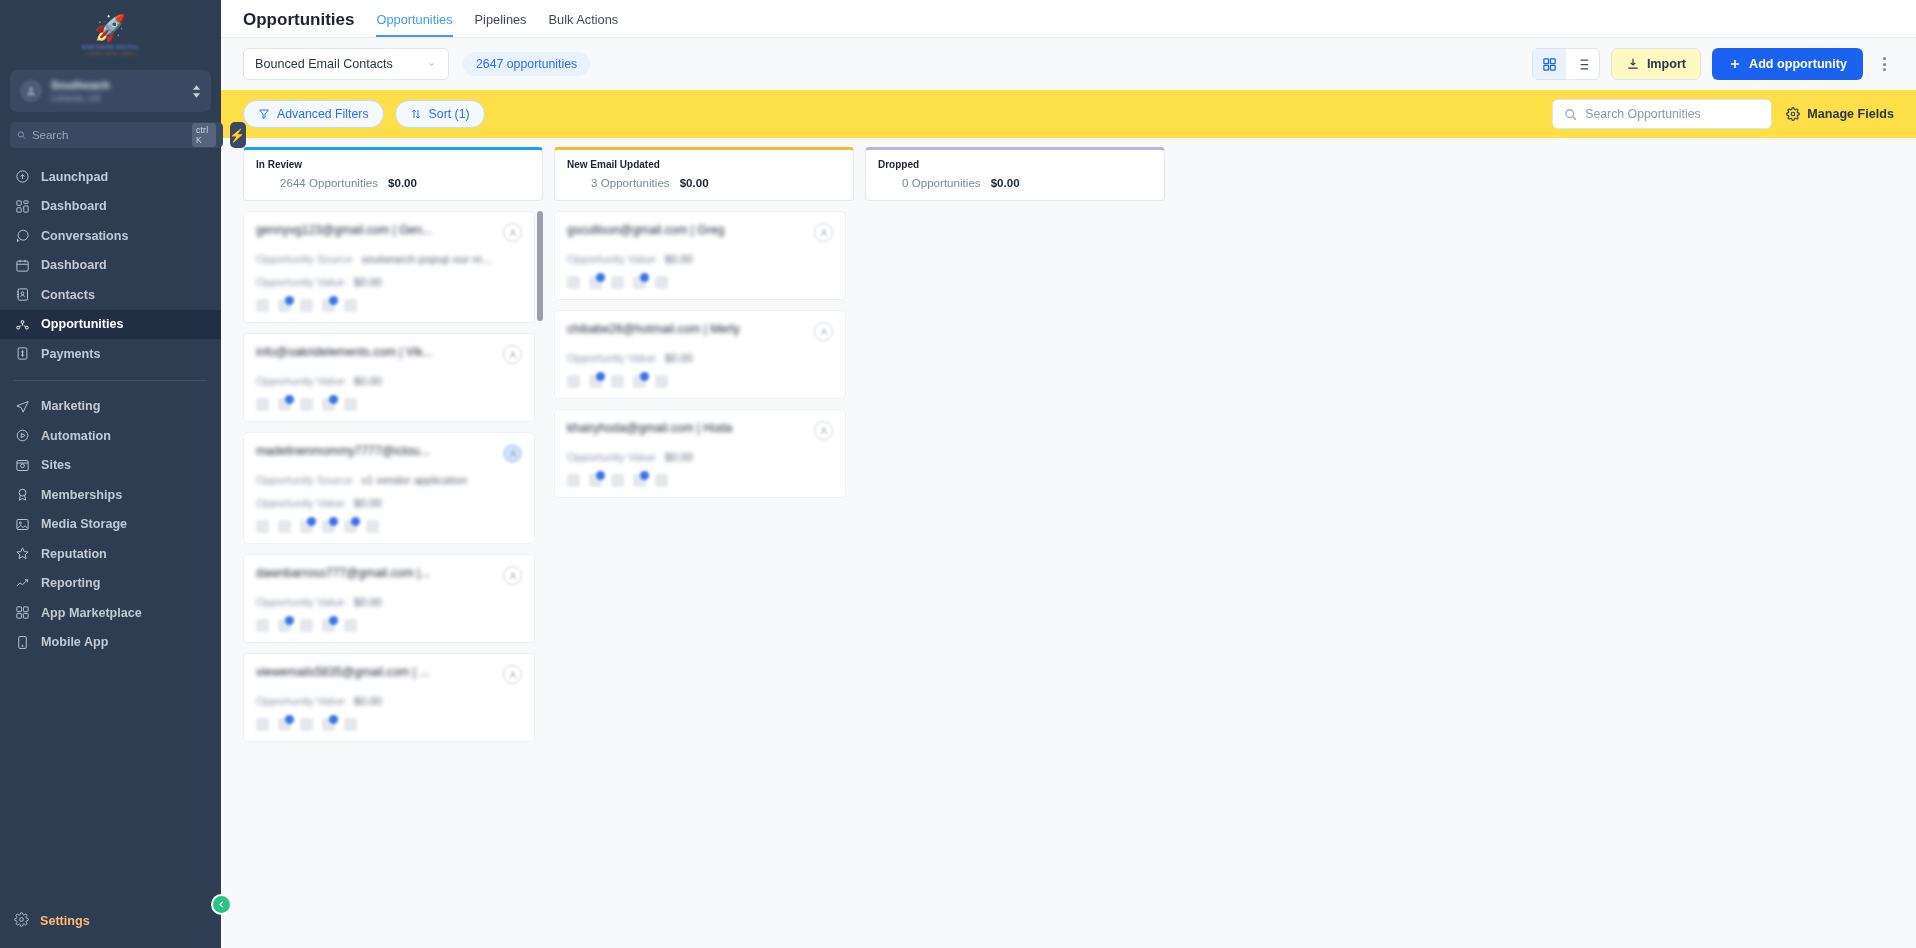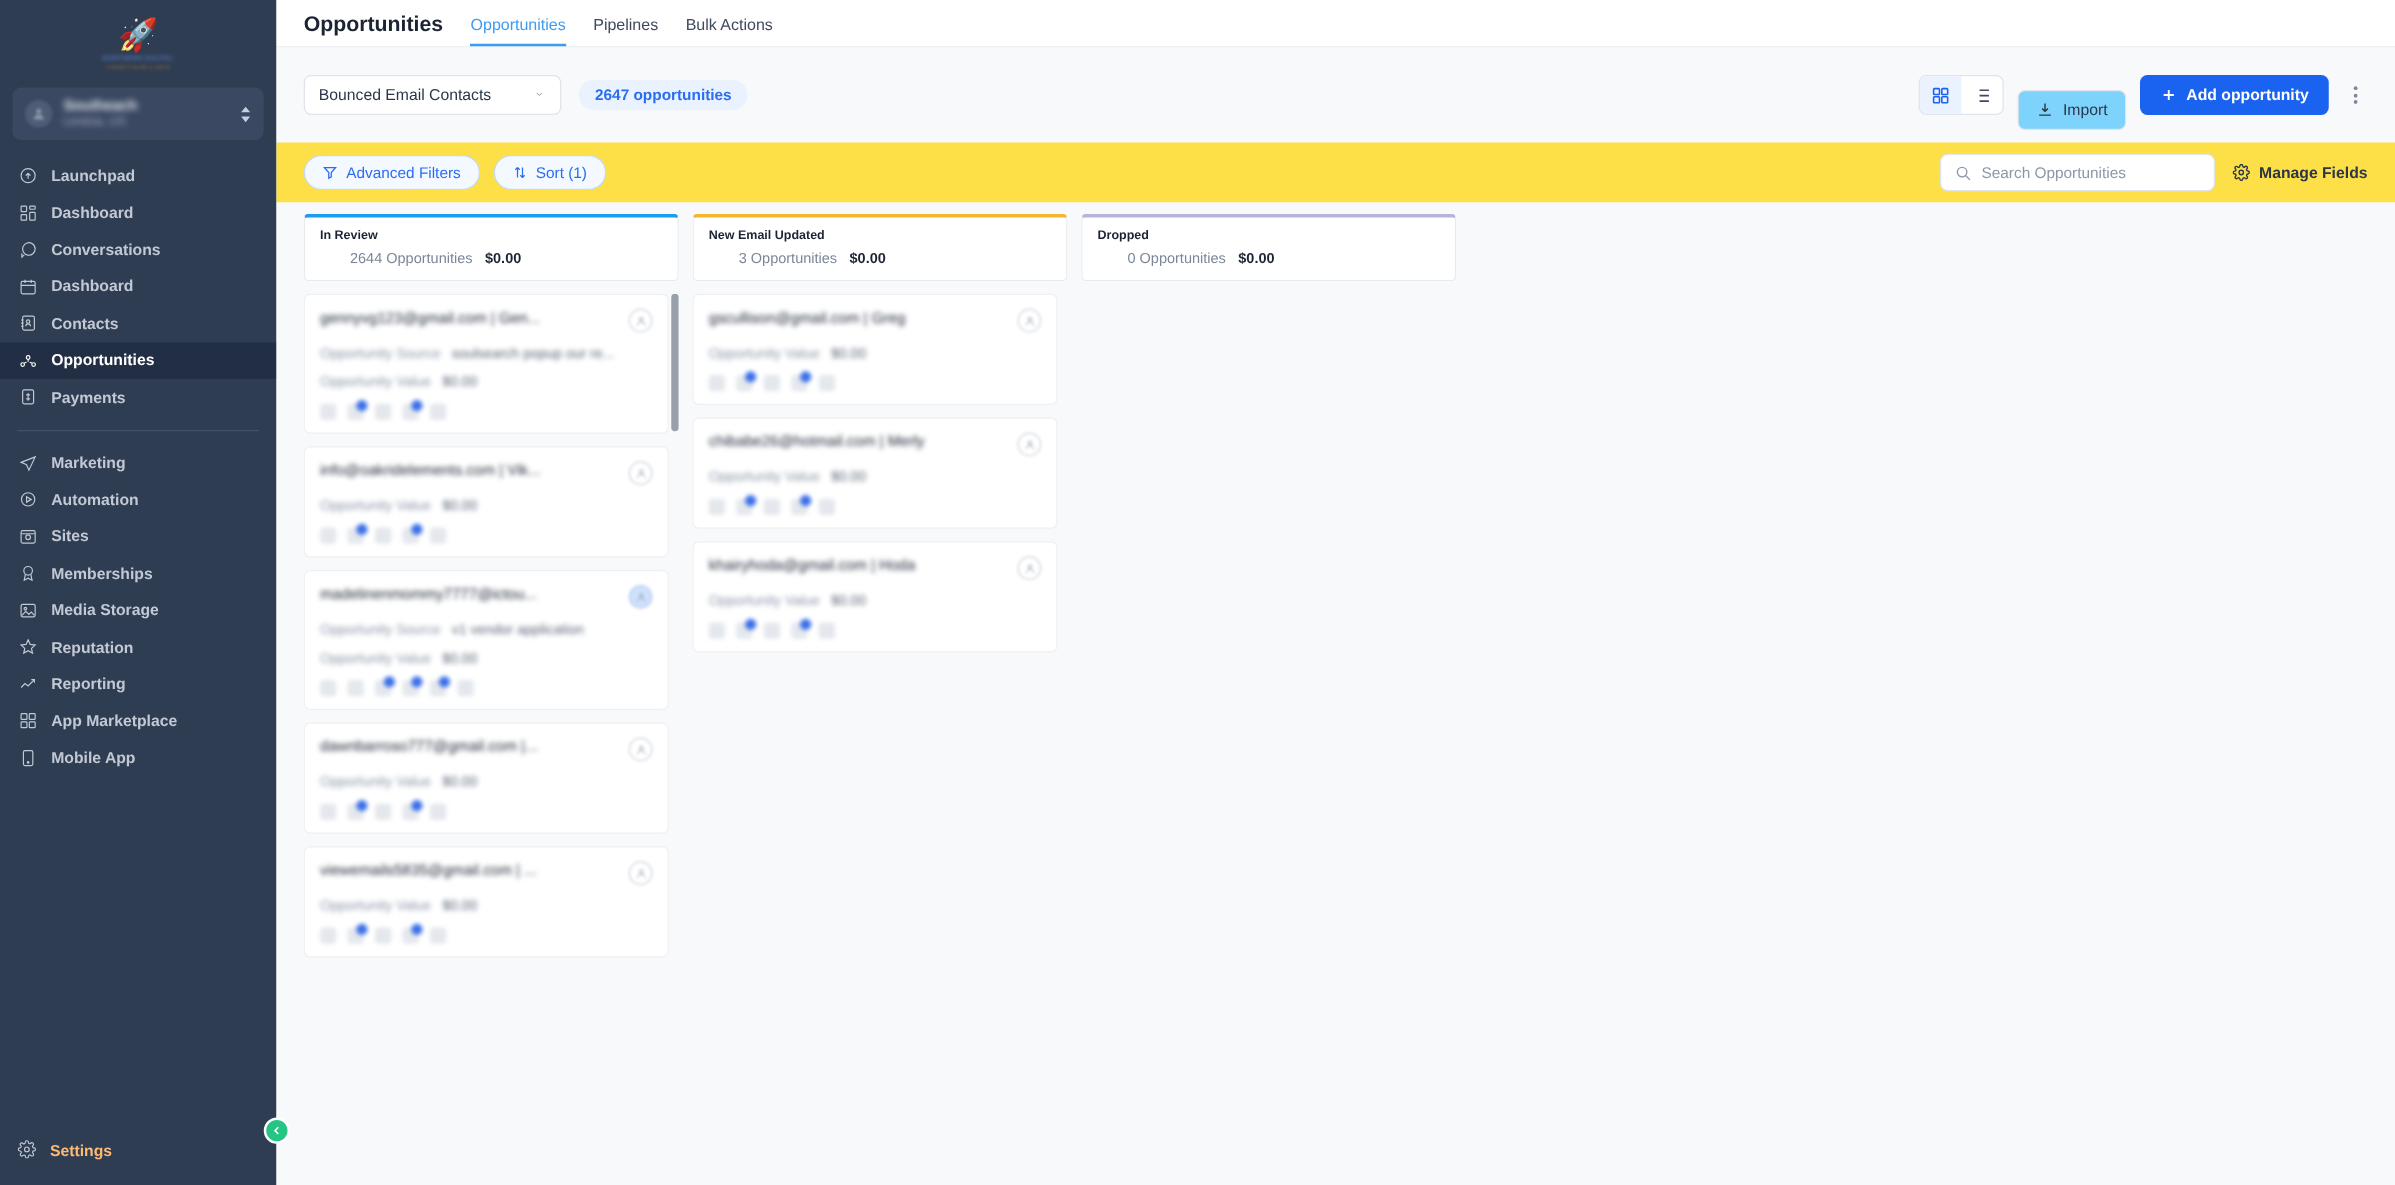--- a/index.html
+++ b/index.html
@@ -117,31 +117,31 @@
     background: #f8f9fb; gap: 14px;
   }
   .pipesel {
     width: 206px; height: 32px; border: 1px solid #dfe3ea; border-radius: 6px;
     background: #fff; display: flex; align-items: center; justify-content: space-between;
     padding: 0 11px; font-size: 12.6px; color: #2b3648; cursor: pointer;
   }
   .chev { color: #7b8798; font-size: 10px; }
   .countpill {
     background: #eaf1ff; color: #2a6ef0; font-size: 12.3px;
-    padding: 5px 13px; border-radius: 14px; font-weight: 700;
+    padding: 5px 13px; border-radius: 14px; font-weight: 400;
   }
   .tb-right { margin-left: auto; display: flex; align-items: center; gap: 11px; }
   .viewtoggle { display: flex; border: 1px solid #dfe3ea; border-radius: 6px; overflow: hidden; background: #fff; height: 32px; }
   .vt { width: 33px; display: flex; align-items: center; justify-content: center; cursor: pointer; }
   .vt.active { background: #eaf1ff; }
   .vt svg { width: 15px; height: 15px; }
   .btn-import {
-    height: 32px; border: 1px solid #dfe3ea; border-radius: 6px; background: #7dd3fc;
+    height: 32px; border: 1px solid #dfe3ea; border-radius: 6px; background: #fef9c3;
     display: flex; align-items: center; gap: 7px; padding: 0 14px;
-    font-size: 12.6px; color: #2b3648; cursor: pointer; font-weight: 400; margin-top: 24px;
+    font-size: 12.6px; color: #2b3648; cursor: pointer; font-weight: 700;
   }
   .btn-add {
     height: 32px; border-radius: 6px; background: #1a62f0; color: #fff;
     display: flex; align-items: center; gap: 7px; padding: 8px 16px;
     font-size: 12.6px; cursor: pointer; font-weight: 600; border: none;
     font-family: inherit;
   }
   .kebab { width: 20px; display:flex; flex-direction: column; align-items:center; gap:2.5px; cursor:pointer; }
   .kebab i { width: 3px; height: 3px; border-radius:50%; background:#7b8798; display:block; }
 
@@ -249,20 +249,31 @@
       <div class="acct-arrows">
         <svg width="9" height="6" viewBox="0 0 10 6" fill="#c9d0dc">
             <path d="M5 0 L9 5 L1 5 Z"></path>
           </svg>
         <svg width="9" height="6" viewBox="0 0 10 6" fill="#c9d0dc">
             <path d="M5 6 L1 1 L9 1 Z"></path>
           </svg>
       </div>
     </div>
 
+    <div class="searchrow">
+      <div class="searchbox">
+        <svg width="12" height="12" viewBox="0 0 24 24" fill="none" stroke="#9aa4b5" stroke-width="2.2">
+            <circle cx="10.5" cy="10.5" r="7"></circle>
+            <path d="M16 16 L22 22"></path>
+          </svg>
+        <input type="text" placeholder="Search" style="">
+        <span class="kbd">ctrl K</span>
+      </div>
+      <div class="bolt">⚡</div>
+    </div>
 
     <div class="nav">
       <div class="nav-item">
         <span class="ic">
             <svg viewBox="0 0 24 24">
               <circle cx="12" cy="12" r="9"></circle>
               <path d="M12 16V9m0 0l-3 3m3-3l3 3"></path>
             </svg>
           </span>
         <span>Launchpad</span>

